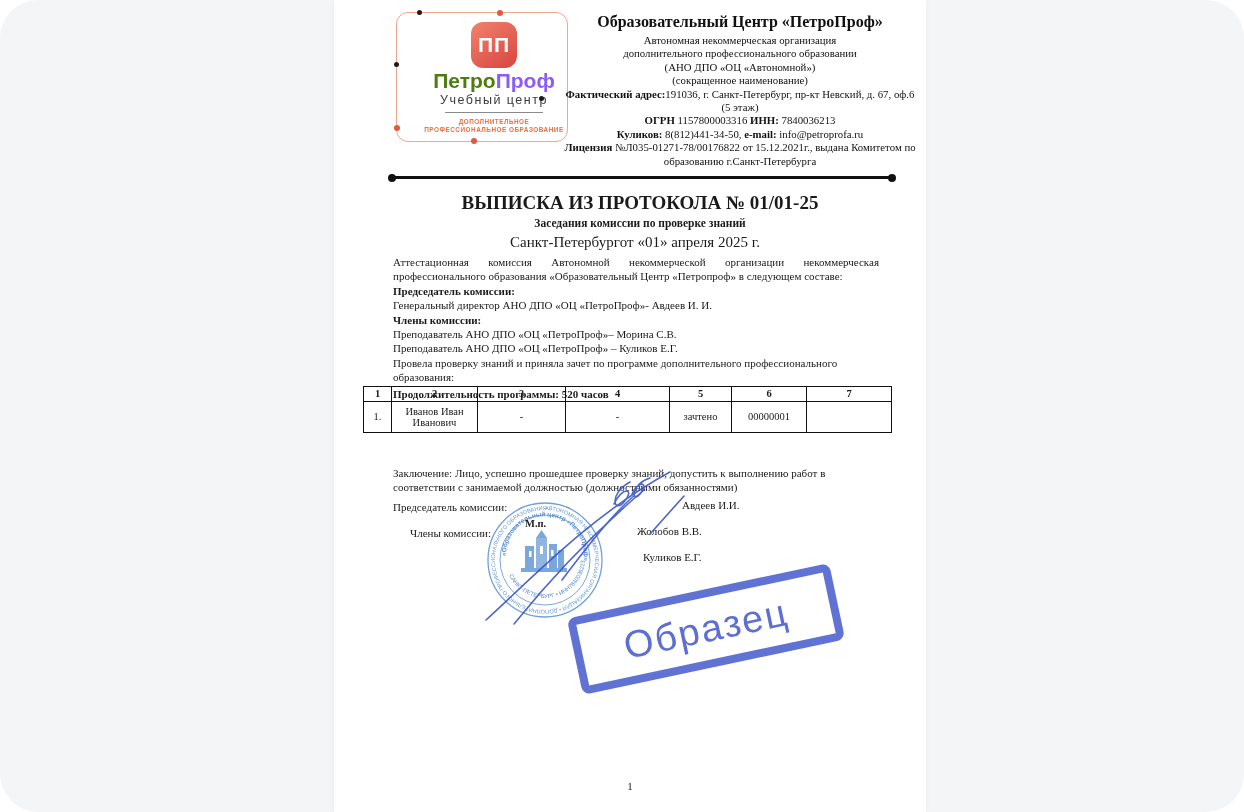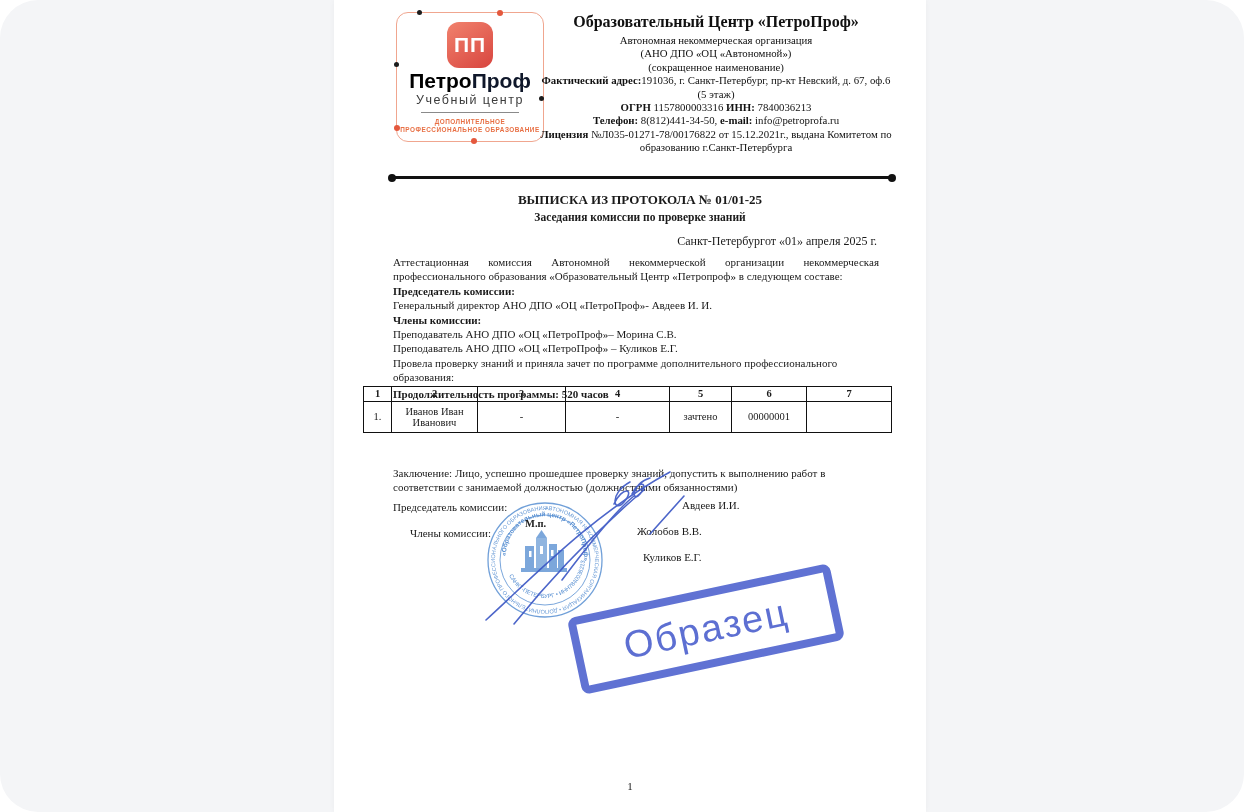--- a/index.html
+++ b/index.html
@@ -3,50 +3,50 @@
 <meta charset="utf-8">
 <style>
   html,body{margin:0;padding:0;background:#ffffff;}
   .canvas{position:relative;width:1244px;height:812px;overflow:hidden;background:#ffffff;
           font-family:"Liberation Serif", serif;color:#1a1a1a;}
   .card{position:absolute;inset:0;background:#f4f5f7;border-radius:38px;}
   .page{position:absolute;left:334px;top:0;width:592px;height:812px;background:#ffffff;
         box-shadow:0 0 6px rgba(0,0,0,0.04);}
   
   .logo-box{position:absolute;left:62px;top:12px;width:146px;height:128px;
-            border:1.5px solid #f0a68f;border-radius:12px;text-align:center;}
+            border:1.5px solid #f0a68f;border-radius:12px;text-align:center;padding-left:24px;}
   .logo-icon{width:46px;height:46px;margin:9px auto 2px;border-radius:12px;
              background:linear-gradient(145deg,#f1826d,#d8453f);
              display:flex;align-items:center;justify-content:center;
              font-family:"Liberation Sans",sans-serif;font-weight:bold;color:#fff;font-size:21px;letter-spacing:1px;}
   .logo-name{font-family:"Liberation Sans",sans-serif;font-weight:bold;font-size:21px;line-height:22px;}
-  .logo-name .p1{color:#000000;}
-  .logo-name .p2{color:#0f172a;}
+  .logo-name .p1{color:#4d7c0f;}
+  .logo-name .p2{color:#8b5cf6;}
   .logo-sub{font-family:Liberation Sans, sans-serif;font-size:12.5px;color:#3c3c3c;letter-spacing:1.5px;margin-top:1px;}
   .logo-rule{width:98px;height:1px;background:#8a8a8a;margin:5px auto 5px;}
   .logo-tag{font-family:"Liberation Sans",sans-serif;font-weight:bold;font-size:6.4px;color:#e87045;
             letter-spacing:.5px;line-height:8px;}
   .dot{position:absolute;border-radius:50%;}
   .dot.k{width:5px;height:5px;background:#1c1c1c;}
   .dot.o{width:6px;height:6px;background:#e4583d;}
   
-  .letterhead{position:absolute;left:205px;top:12px;width:354px;text-align:center;
+  .letterhead{position:absolute;left:229px;top:12px;width:354px;text-align:center;
               font-size:10.8px;line-height:13.4px;color:#111;}
   .letterhead .org{font-size:16px;font-weight:bold;line-height:20px;margin-bottom:2px;}
   .letterhead b{font-weight:bold;}
   
   .divider{position:absolute;left:58px;top:176px;width:500px;height:3px;background:#111;}
   .divider::before,.divider::after{content:"";position:absolute;top:-2.5px;width:8px;height:8px;border-radius:50%;background:#111;}
   .divider::before{left:-4px;} .divider::after{right:-4px;}
   
   .title-block{position:absolute;left:46px;top:192px;width:520px;text-align:center;}
-  .doc-title{font-size:13px;font-weight:bold;}
+  .doc-title{font-size:19px;font-weight:bold;}
   .doc-subtitle{font-size:11.5px;font-weight:bold;margin-top:3px;}
   
-  .meta-row{position:absolute;left:59px;top:234px;width:484px;display:flex;justify-content:flex-end;font-size:12px;}
+  .meta-row{position:absolute;left:59px;top:234px;width:484px;display:flex;justify-content:center;font-size:15px;}
   
   .body-block{position:absolute;left:59px;top:255px;width:486px;font-size:11px;line-height:14.4px;}
   .jtext{text-align:justify;}
   .bold{font-weight:bold;}
   .duration{margin-top:2px;font-weight:bold;}
   
   .reg-table{position:absolute;left:29px;top:386px;width:528px;border-collapse:collapse;
              font-size:10.5px;line-height:11.5px;table-layout:fixed;}
   .reg-table td{border:1px solid #111;text-align:center;vertical-align:middle;padding:1px 2px;}
   .reg-table .hrow td{font-weight:bold;height:40px;}
@@ -89,25 +89,26 @@
       <span class="dot o" style="left:100px;top:-3px;"></span>
       <span class="dot k" style="left:142px;top:83px;"></span>
       <span class="dot o" style="left:74px;top:125px;"></span>
       <span class="dot k" style="left:-3px;top:49px;"></span>
       <span class="dot o" style="left:-3px;top:112px;"></span>
     </div>
 
     <div class="letterhead">
       <div class="org">Образовательный Центр «ПетроПроф»</div>
       <div>Автономная некоммерческая организация</div>
+      <div>дополнительного профессионального образовании</div>
       <div>(АНО ДПО «ОЦ «Автономной»)</div>
       <div>(сокращенное наименование)</div>
       <div><b>Фактический адрес:</b><span>191036, г. Санкт-Петербург, пр-кт Невский, д. 67, оф.6 (5 этаж)</span></div>
       <div><b>ОГРН</b><span> 1157800003316 </span><b>ИНН:</b><span> 7840036213</span></div>
-      <div><b>Телефон:</b><span> 8(812)441-34-50, </span><b>e-mail:</b><span> info@petroprofa.ru</span></div>
+      <div><b>Куликов:</b><span> 8(812)441-34-50, </span><b>e-mail:</b><span> info@petroprofa.ru</span></div>
       <div><b>Лицензия</b><span> №Л035-01271-78/00176822 от 15.12.2021г., выдана Комитетом по образованию г.Санкт-Петербурга</span></div>
     </div>
 
     <div class="divider"></div>
 
     <div class="title-block">
       <div class="doc-title">ВЫПИСКА ИЗ ПРОТОКОЛА № 01/01-25</div>
       <div class="doc-subtitle">Заседания комиссии по проверке знаний</div>
     </div>
 

